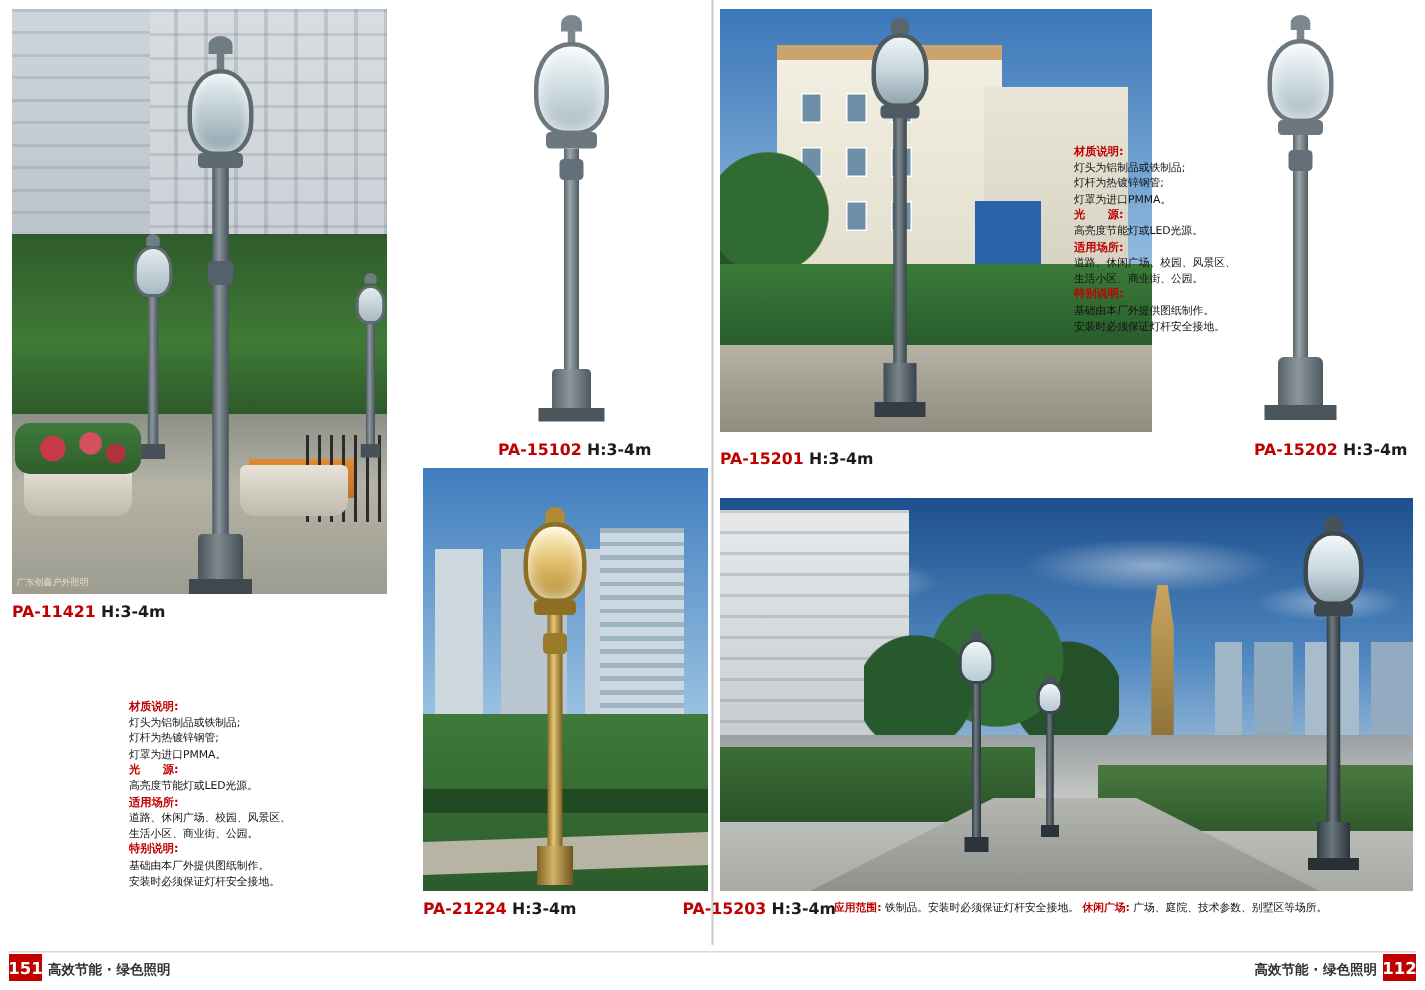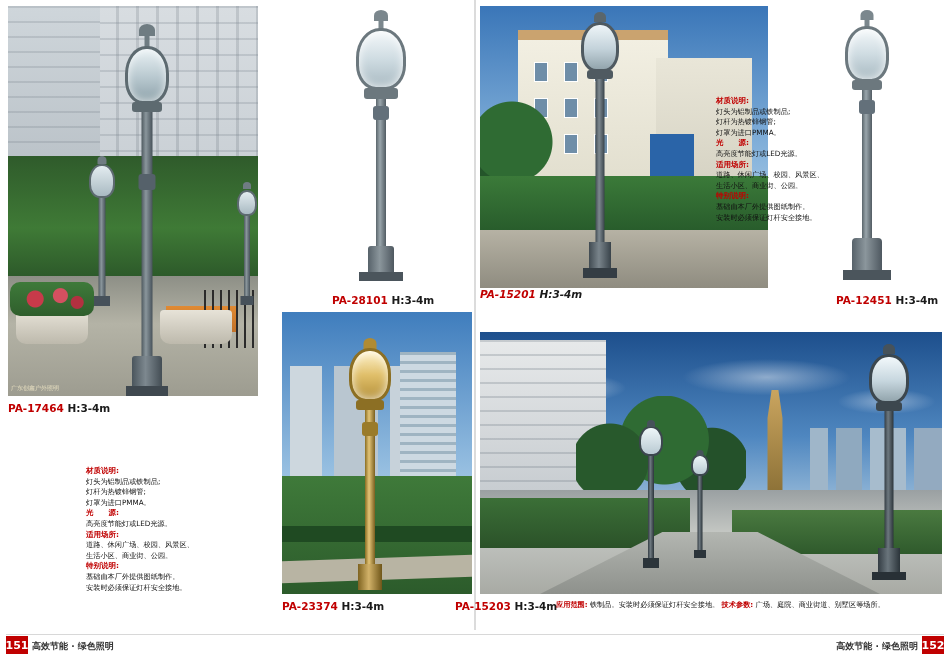--- a/index.html
+++ b/index.html
@@ -281,40 +281,40 @@
     <div class="lamp" style="left:222px; top:176px; width:34px; height:124px;">
       <div class="head" style="top:8px; width:20px; height:26px; background:linear-gradient(180deg,#e3ecf0,#a9bac2); border:2px solid #5d6a70;"></div>
       <div class="cap2" style="top:0; width:8px; height:7px; background:#6f7c82;"></div>
       <div class="pole" style="top:34px; width:6px; height:82px; background:linear-gradient(to right,#4f5a60,#8a969c 40%,#47525a);"></div>
       <div class="base" style="top:114px; width:13px; height:9px; background:#46515a;"></div>
     </div>
 
     <div class="watermark">广东创鑫户外照明</div>
   </div>
   <div class="cap" style="left:8px; top:402px;">
-    <span>PA-17464</span>
+    <span>PA-11421</span>
     <span class="h">H:3-4m</span>
   </div>
 
   <div class="photo" id="p15102">
     <div class="lamp" style="left:50%; margin-left:-40px; top:4px; width:80px; height:276px;">
       <div class="cap2" style="top:0; width:14px; height:11px; background:#7b878d;"></div>
       <div class="pole" style="top:9px; width:5px; height:10px; background:#7b878d;"></div>
       <div class="head" style="top:18px; width:50px; height:62px;
            background:linear-gradient(180deg,#f4f8fa,#cfdce2 50%,#a9bac2);
            border:3px solid #6c787e; box-shadow:inset 0 0 10px rgba(255,255,255,.9);"></div>
       <div class="pole" style="top:78px; width:34px; height:11px; background:#6c787e; border-radius:3px;"></div>
       <div class="pole" style="top:89px; width:10px; height:150px; background:linear-gradient(to right,#5b666c,#9aa6ac 40%,#525c63);"></div>
       <div class="pole" style="top:96px; width:16px; height:14px; background:#63707a; border-radius:3px;"></div>
       <div class="base" style="top:236px; width:26px; height:28px; background:linear-gradient(to right,#57626a,#8b969c 45%,#4e5860); border-radius:3px 3px 0 0;"></div>
       <div class="base" style="top:262px; width:44px; height:9px; background:#4b555c;"></div>
     </div>
   </div>
   <div class="cap" style="left:332px; top:294px;">
-    <span>PA-28101</span>
+    <span>PA-15102</span>
     <span class="h">H:3-4m</span>
   </div>
 
   <div class="photo" id="p15201">
     <div class="sky"></div>
     <div class="house">
       <div class="win" style="left:16px; top:22px;"></div>
       <div class="win" style="left:46px; top:22px;"></div>
       <div class="win" style="left:76px; top:22px;"></div>
       <div class="win" style="left:16px; top:58px;"></div>
@@ -335,41 +335,41 @@
       <div class="cap2" style="top:0; width:12px; height:10px; background:#5a666c;"></div>
       <div class="head" style="top:10px; width:38px; height:50px;
            background:linear-gradient(180deg,#eef5f8,#c3d2da 55%,#93a5ad);
            border:3px solid #4f5a61;"></div>
       <div class="pole" style="top:58px; width:26px; height:9px; background:#4f5a61; border-radius:3px;"></div>
       <div class="pole" style="top:67px; width:9px; height:166px; background:linear-gradient(to right,#424c53,#7e8990 40%,#39434a);"></div>
       <div class="base" style="top:230px; width:22px; height:28px; background:linear-gradient(to right,#414b52,#79848b 45%,#39434a);"></div>
       <div class="base" style="top:256px; width:34px; height:10px; background:#343d44;"></div>
     </div>
   </div>
-  <div class="cap" style="left:480px; top:288px;font-style:italic;">
+  <div class="cap" style="left:480px; top:300px;">
     <span>PA-15201</span>
     <span class="h">H:3-4m</span>
   </div>
 
   <div class="photo" id="p15202">
     <div class="lamp" style="left:50%; margin-left:-36px; top:4px; width:72px; height:276px;">
       <div class="cap2" style="top:0; width:13px; height:10px; background:#7b878d;"></div>
       <div class="pole" style="top:8px; width:5px; height:10px; background:#7b878d;"></div>
       <div class="head" style="top:16px; width:44px; height:56px;
            background:linear-gradient(180deg,#f4f8fa,#cfdce2 50%,#a9bac2);
            border:3px solid #6c787e; box-shadow:inset 0 0 10px rgba(255,255,255,.9);"></div>
       <div class="pole" style="top:70px; width:30px; height:10px; background:#6c787e; border-radius:3px;"></div>
       <div class="pole" style="top:80px; width:10px; height:152px; background:linear-gradient(to right,#5b666c,#9aa6ac 40%,#525c63);"></div>
       <div class="pole" style="top:90px; width:16px; height:14px; background:#63707a; border-radius:3px;"></div>
       <div class="base" style="top:228px; width:30px; height:34px; background:linear-gradient(to right,#57626a,#8b969c 45%,#4e5860); border-radius:4px 4px 0 0;"></div>
       <div class="base" style="top:260px; width:48px; height:10px; background:#4b555c;"></div>
     </div>
   </div>
   <div class="cap" style="left:836px; top:294px;">
-    <span>PA-12451</span>
+    <span>PA-15202</span>
     <span class="h">H:3-4m</span>
   </div>
 
   <div class="photo" id="p15103">
     <div class="sky"></div>
     <div class="city"></div>
     <div class="bldgtall"></div>
     <div class="grass"></div>
     <div class="hedgerow"></div>
     <div class="walk"></div>
@@ -379,21 +379,21 @@
       <div class="head" style="top:10px; width:42px; height:54px;
            background:linear-gradient(180deg,#fff4cf,#e0bf6a 50%,#b5913a);
            border:3px solid #8c6f24; box-shadow:inset 0 0 10px rgba(255,255,255,.85);"></div>
       <div class="pole" style="top:62px; width:28px; height:10px; background:#8c6f24; border-radius:3px;"></div>
       <div class="pole" style="top:72px; width:10px; height:158px; background:linear-gradient(to right,#8a6d22,#e3c477 40%,#7b6020);"></div>
       <div class="pole" style="top:84px; width:16px; height:14px; background:#9a7b2a; border-radius:3px;"></div>
       <div class="base" style="top:226px; width:24px; height:26px; background:linear-gradient(to right,#7e6320,#d2b269 45%,#6f5619);"></div>
     </div>
   </div>
   <div class="cap" style="left:282px; top:600px;">
-    <span>PA-23374</span>
+    <span>PA-21224</span>
     <span class="h">H:3-4m</span>
   </div>
 
   <div class="photo" id="p15203">
     <div class="sky"></div>
     <div class="clouds"></div>
     <div class="aptblock"></div>
     <div class="trees"></div>
     <div class="tower"></div>
     <div class="skyline"></div>
@@ -457,25 +457,25 @@
     <div class="l">道路、休闲广场、校园、风景区、</div>
     <div class="l">生活小区、商业街、公园。</div>
     <div class="t">特别说明:</div>
     <div class="l">基础由本厂外提供图纸制作。</div>
     <div class="l">安装时必须保证灯杆安全接地。</div>
   </div>
 
   <div class="tech">
     <b>应用范围:</b>
     <span>铁制品。安装时必须保证灯杆安全接地。</span>
-    <b>技术参数:</b>
-    <span>广场、庭院、商业街道、别墅区等场所。</span>
+    <b>休闲广场:</b>
+    <span>广场、庭院、技术参数、别墅区等场所。</span>
   </div>
 
   <div class="footer">
     <div class="frule"></div>
     <div class="fnum" id="fnum-l">151</div>
     <div class="ftext" id="ftext-l">高效节能 · 绿色照明</div>
-    <div class="fnum" id="fnum-r">152</div>
+    <div class="fnum" id="fnum-r">112</div>
     <div class="ftext" id="ftext-r">高效节能 · 绿色照明</div>
   </div>
 
 </div>
 
 </body></html>

